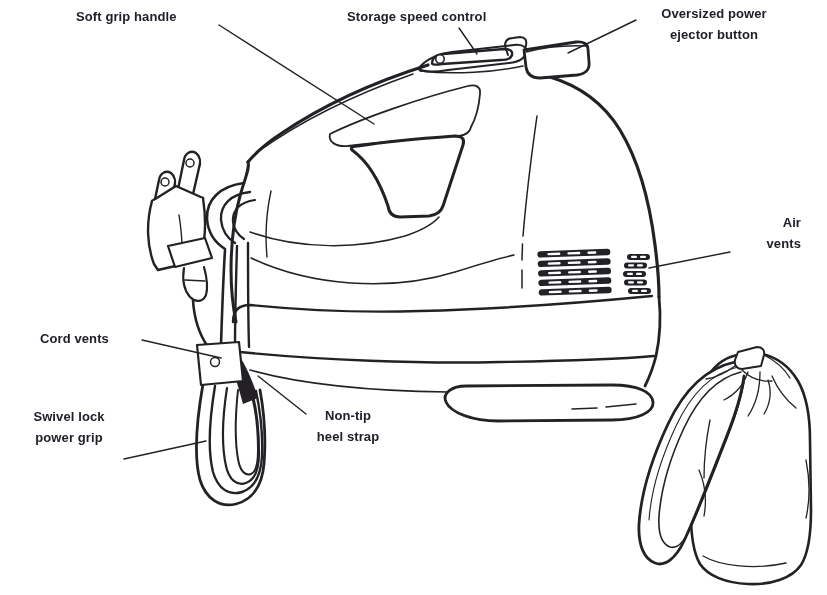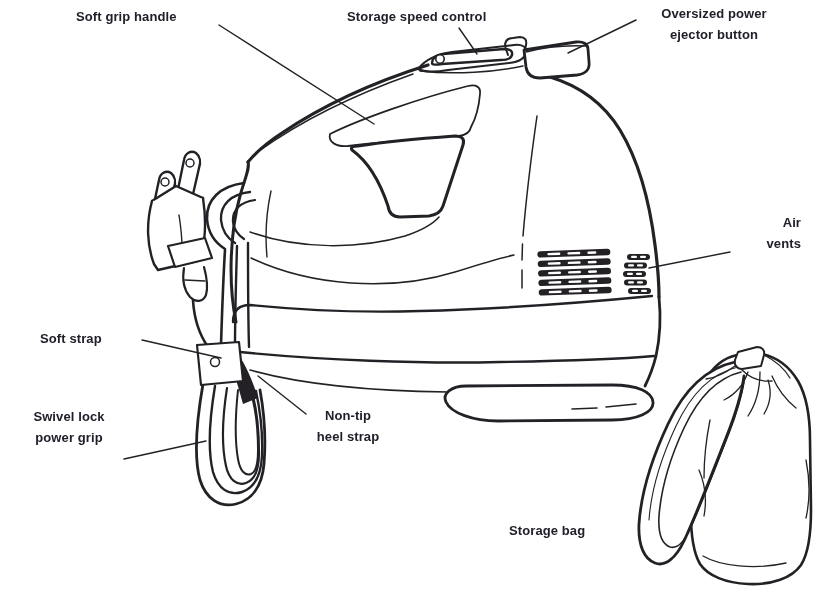--- a/index.html
+++ b/index.html
@@ -206,19 +206,18 @@
       <line x1="306" y1="414" x2="258" y2="376"></line>
     </g>
   </svg>
 
   <div class="lbl lbl-soft">Soft grip handle</div>
   <div class="lbl lbl-speed">Storage speed control</div>
   <div class="lbl lbl-eject">Oversized power
 ejector button</div>
   <div class="lbl lbl-air">Air
 vents</div>
-  <div class="lbl lbl-cordstrap">Soft strap</div>
+  <div class="lbl lbl-cordstrap">Cord vents</div>
   <div class="lbl lbl-swivel">Swivel lock
 power grip</div>
   <div class="lbl lbl-nontip">Non-tip
 heel strap</div>
-  <div class="lbl lbl-bag">Storage bag</div>
 </div>
 
 </body></html>

